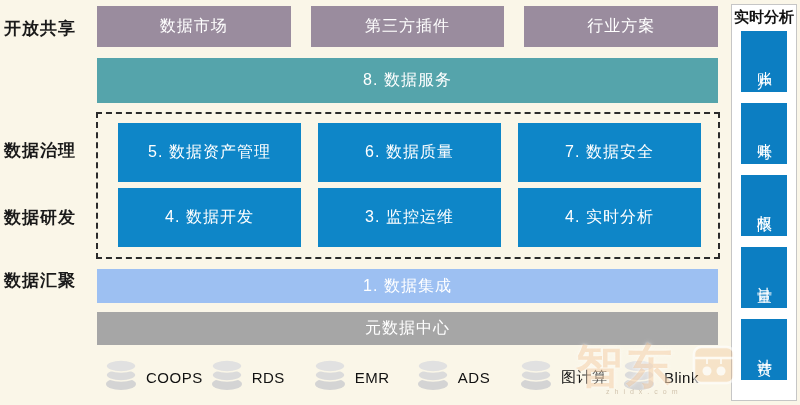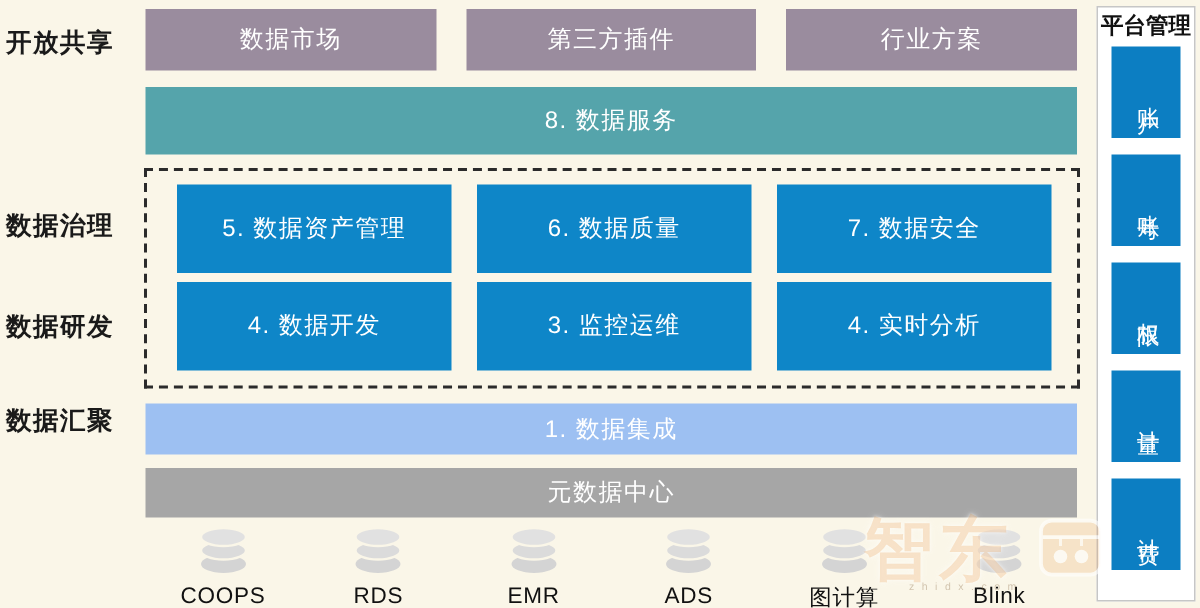--- a/index.html
+++ b/index.html
@@ -69,21 +69,21 @@
     display:flex; align-items:center; justify-content:center;
     font-size:16px; letter-spacing:1px;
   }
 
   
   .datasources {
     position:absolute; left:97px; top:351px; width:621px; height:52px;
     display:flex;
   }
   .ds-item {
-    flex:1; display:flex; flex-direction:column; align-items:center;
+    flex:1; display:flex; flex-direction:row; align-items:center;
     justify-content:flex-start; gap:1px;
   }
   .ds-label { font-size:15px; color:#111; letter-spacing:0.5px; }
 
   
   .platform-panel {
     position:absolute; left:731px; top:4px; width:66px; height:397px;
     background:#ffffff; border:1px solid #c6c6c6; box-sizing:border-box;
     display:flex; flex-direction:column; align-items:center;
   }
@@ -197,21 +197,21 @@
       <span><svg width="48" height="32" viewBox="0 0 48 32">
             <ellipse cx="24" cy="25" rx="15" ry="6" fill="#D4D4D4"></ellipse>
             <ellipse cx="24" cy="16" rx="15" ry="6" fill="#DBDBDB" stroke="#FAF6E8" stroke-width="1.6"></ellipse>
             <ellipse cx="24" cy="7" rx="15" ry="6" fill="#E1E1E1" stroke="#FAF6E8" stroke-width="1.6"></ellipse>
           </svg></span>
       <span class="ds-label">Blink</span>
     </div>
   </div>
 
   <div class="platform-panel">
-    <div class="panel-title">平台管理</div>
+    <div class="panel-title">实时分析</div>
     <div class="panel-item">账户</div>
     <div class="panel-item">账号</div>
     <div class="panel-item">权限</div>
     <div class="panel-item">计量</div>
     <div class="panel-item">计费</div>
   </div>
 
   <div class="watermark">
     <div class="wm-row">
       <span class="wm-text">智东</span>

